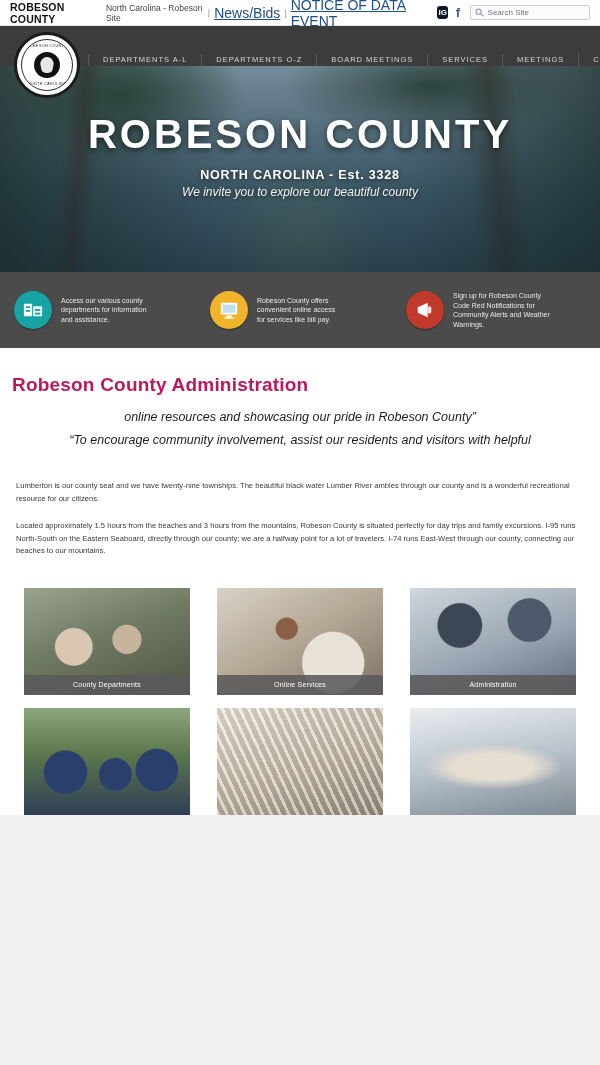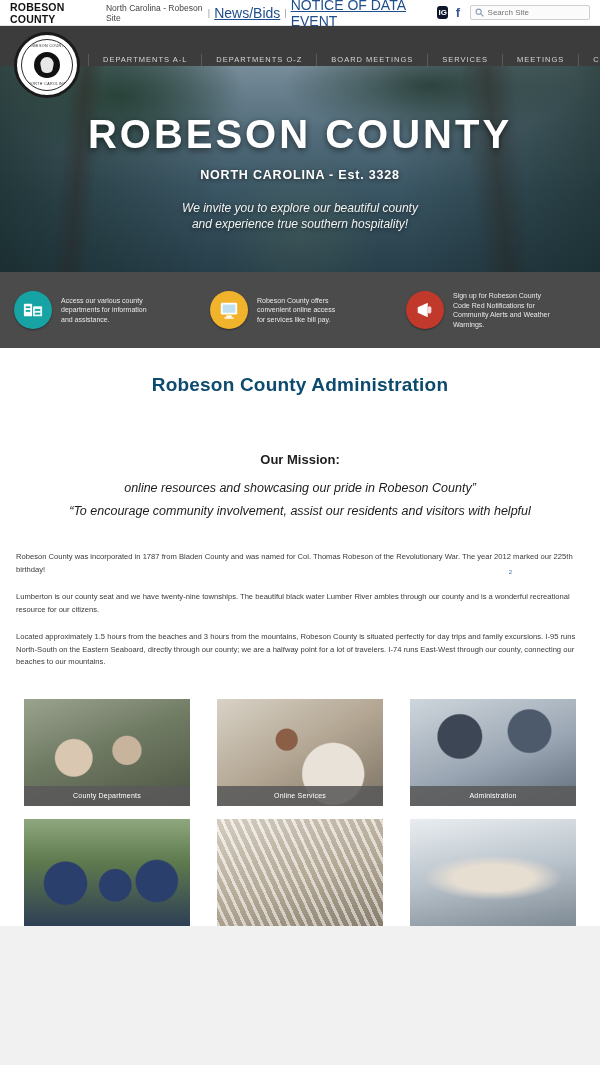--- a/index.html
+++ b/index.html
@@ -176,21 +176,21 @@
   }
   .hero .sub {
     margin-top: 14px;
     color: #fff;
     font-size: 12.5px;
     font-weight: bold;
     letter-spacing: .8px;
     text-shadow: 0 1px 4px rgba(0,0,0,.6);
   }
   .hero .italic {
-    margin-top: 18px;
+    margin-top: 2px;
     color: #f2f2f2;
     font-size: 12px;
     font-style: italic;
     line-height: 16px;
     text-shadow: 0 1px 4px rgba(0,0,0,.6);
   }
 
   
   .features {
     background: #4b4b4b;
@@ -220,24 +220,23 @@
     font-size: 7px;
     line-height: 9.5px;
   }
 
   
   .body-main {
     background: #fff;
     padding: 26px 12px 18px 12px;
   }
   .body-main h2 {
-    text-align: center;
     font-size: 19px;
     font-weight: bold;
-    color: #0c4a6e;
+    color: #be185d;
     letter-spacing: .2px;
   }
   .mission-title {
     text-align: center;
     margin-top: 56px;
     font-size: 13px;
     font-weight: bold;
     color: #1d1d1d;
   }
   .mission-quote {
@@ -388,21 +387,20 @@
   <div class="hero">
     <div class="tree"></div>
     <div class="trunk"></div>
     <div class="trunk2"></div>
     <div class="overlay"></div>
     <div class="hero-content">
       <h1>ROBESON  COUNTY</h1>
       <div class="sub">NORTH CAROLINA - Est. 3328</div>
       <div class="italic">
         <div>We invite you to explore our beautiful county</div>
-        <div>and experience true southern hospitality!</div>
       </div>
     </div>
   </div>
 
   <div class="features">
 
     <div class="feature">
       <div class="fic teal">
         <svg width="22" height="20" viewBox="0 0 24 22">
           <rect x="2" y="4" width="9" height="14" rx="1" fill="#fff"></rect>
@@ -449,30 +447,25 @@
         <div>Community Alerts and Weather</div>
         <div>Warnings.</div>
       </div>
     </div>
 
   </div>
 
   <div class="body-main">
     <h2>Robeson County Administration</h2>
 
-    <div class="mission-title">Our Mission:</div>
     <div class="mission-quote">
       <div>online resources and showcasing our pride in Robeson County”</div>
       <div>“To encourage community involvement, assist our residents and visitors with helpful</div>
     </div>
 
-    <p class="para">
-      <span>Robeson County was incorporated in 1787 from Bladen County and was named for Col. Thomas Robeson of the Revolutionary War.  The year 2012 marked our 225th  birthday!</span>
-      <span class="sup">2</span>
-    </p>
     <p class="para">Lumberton is our county seat and we have twenty-nine townships. The beautiful black water Lumber River ambles through our county and is a wonderful recreational resource for our citizens.</p>
     <p class="para">Located approximately 1.5 hours from the beaches and 3 hours from the mountains, Robeson County is situated perfectly for day trips and family excursions. I-95 runs North-South on the Eastern Seaboard, directly through our county; we are a halfway point for a lot of travelers. I-74 runs East-West through our county, connecting our beaches to our mountains.</p>
   </div>
 
 
   <div class="grid">
 
     <div class="card">
       <div class="photo ph-dept"></div>
       <div class="caption">County Departments</div>

